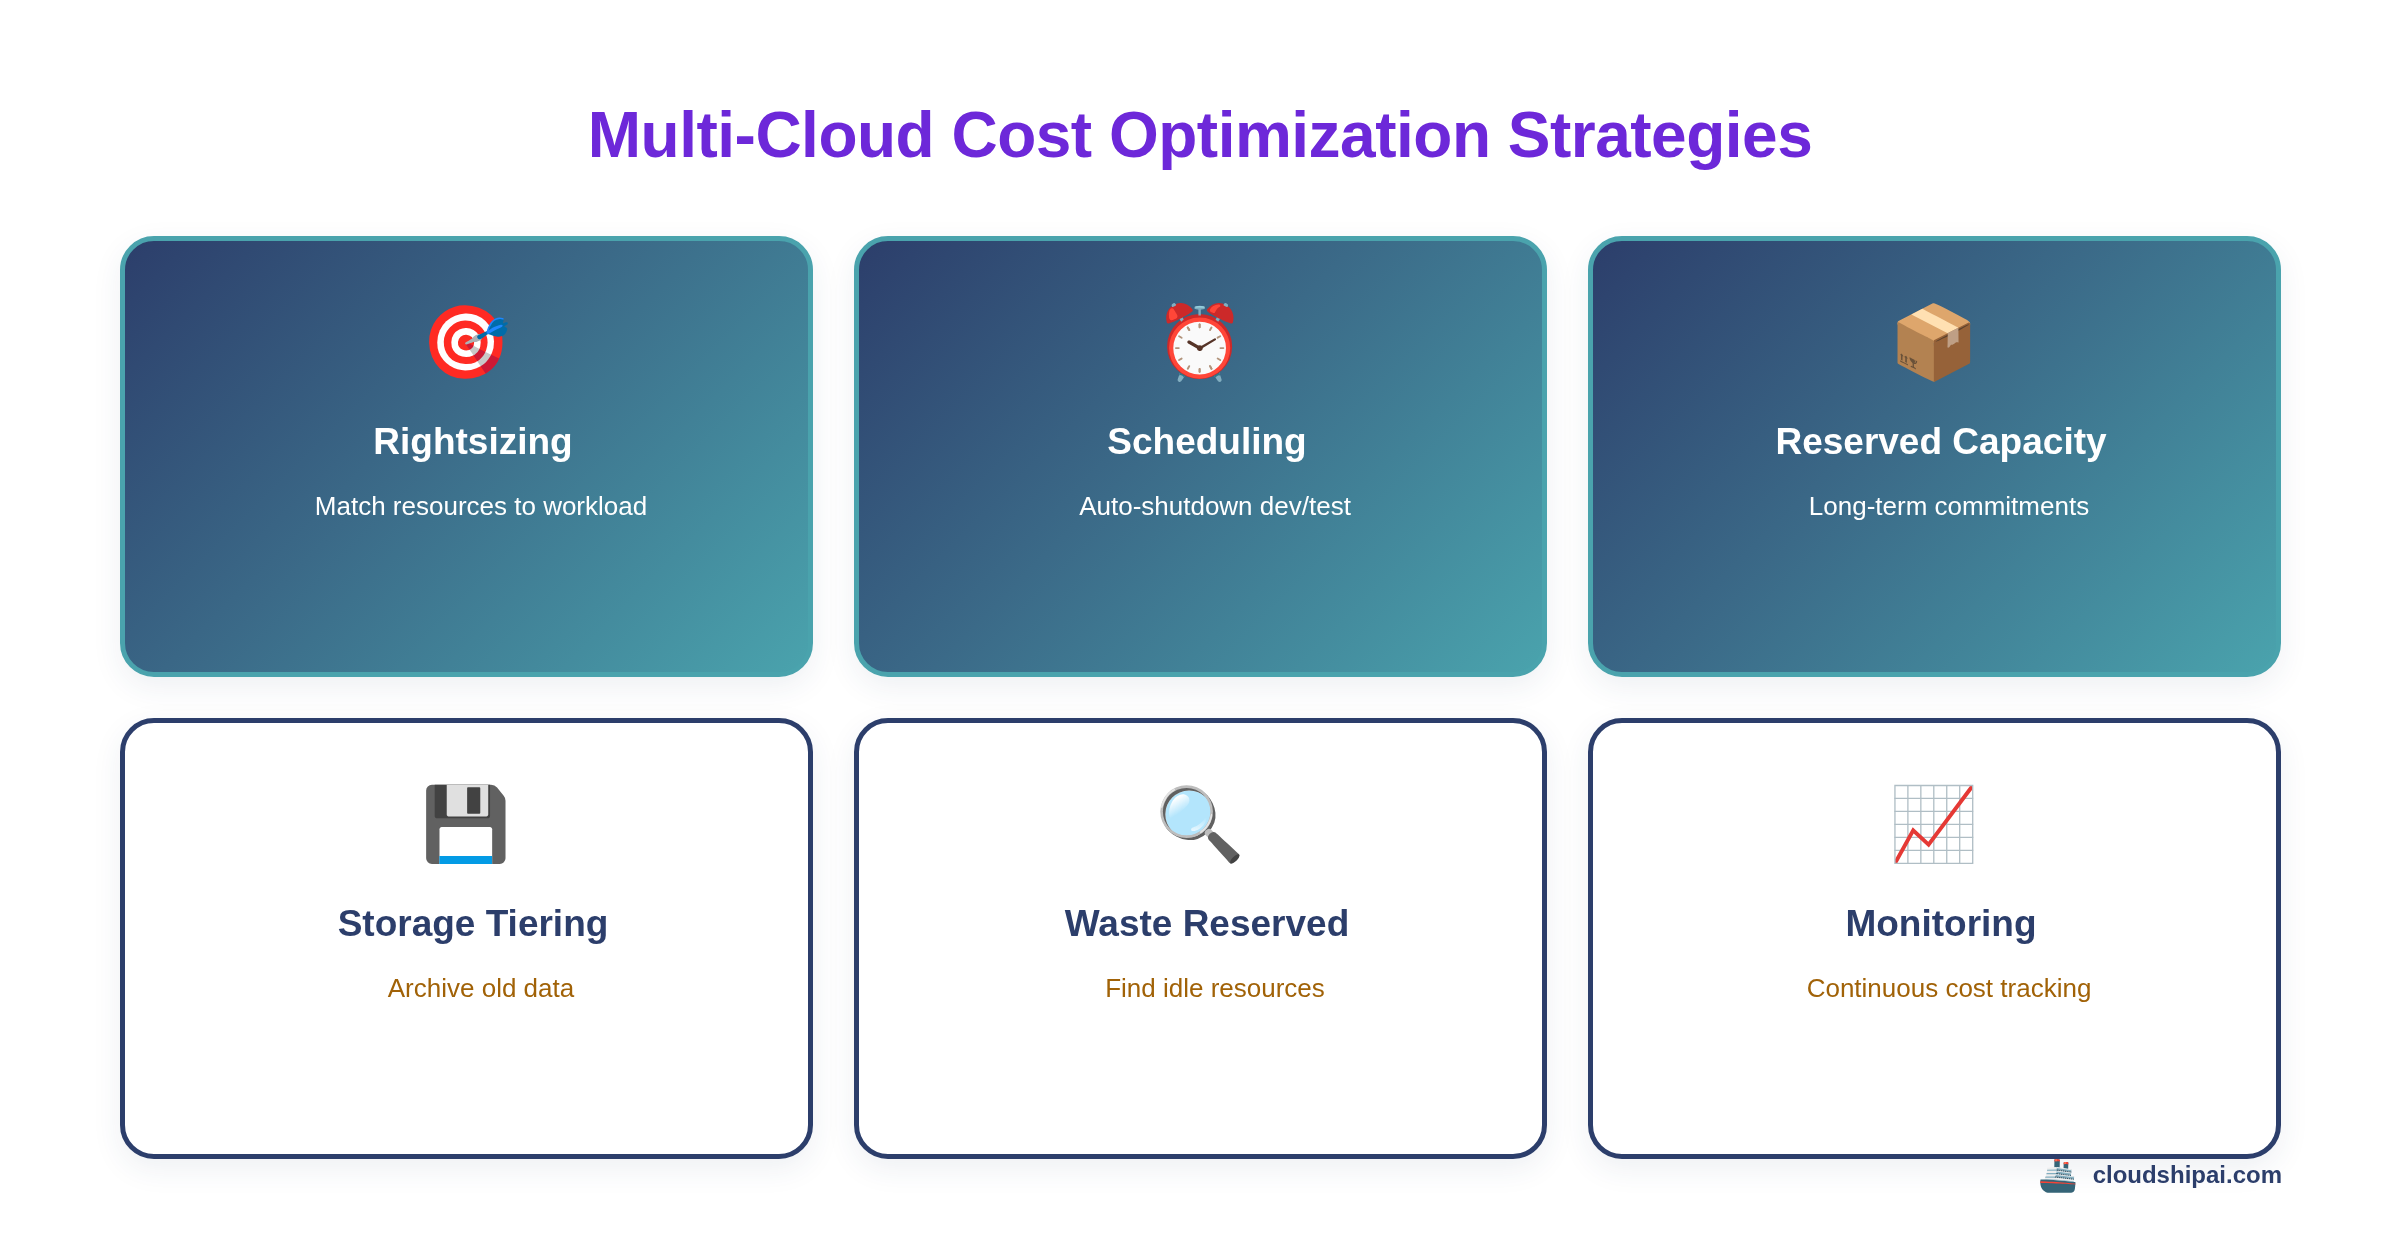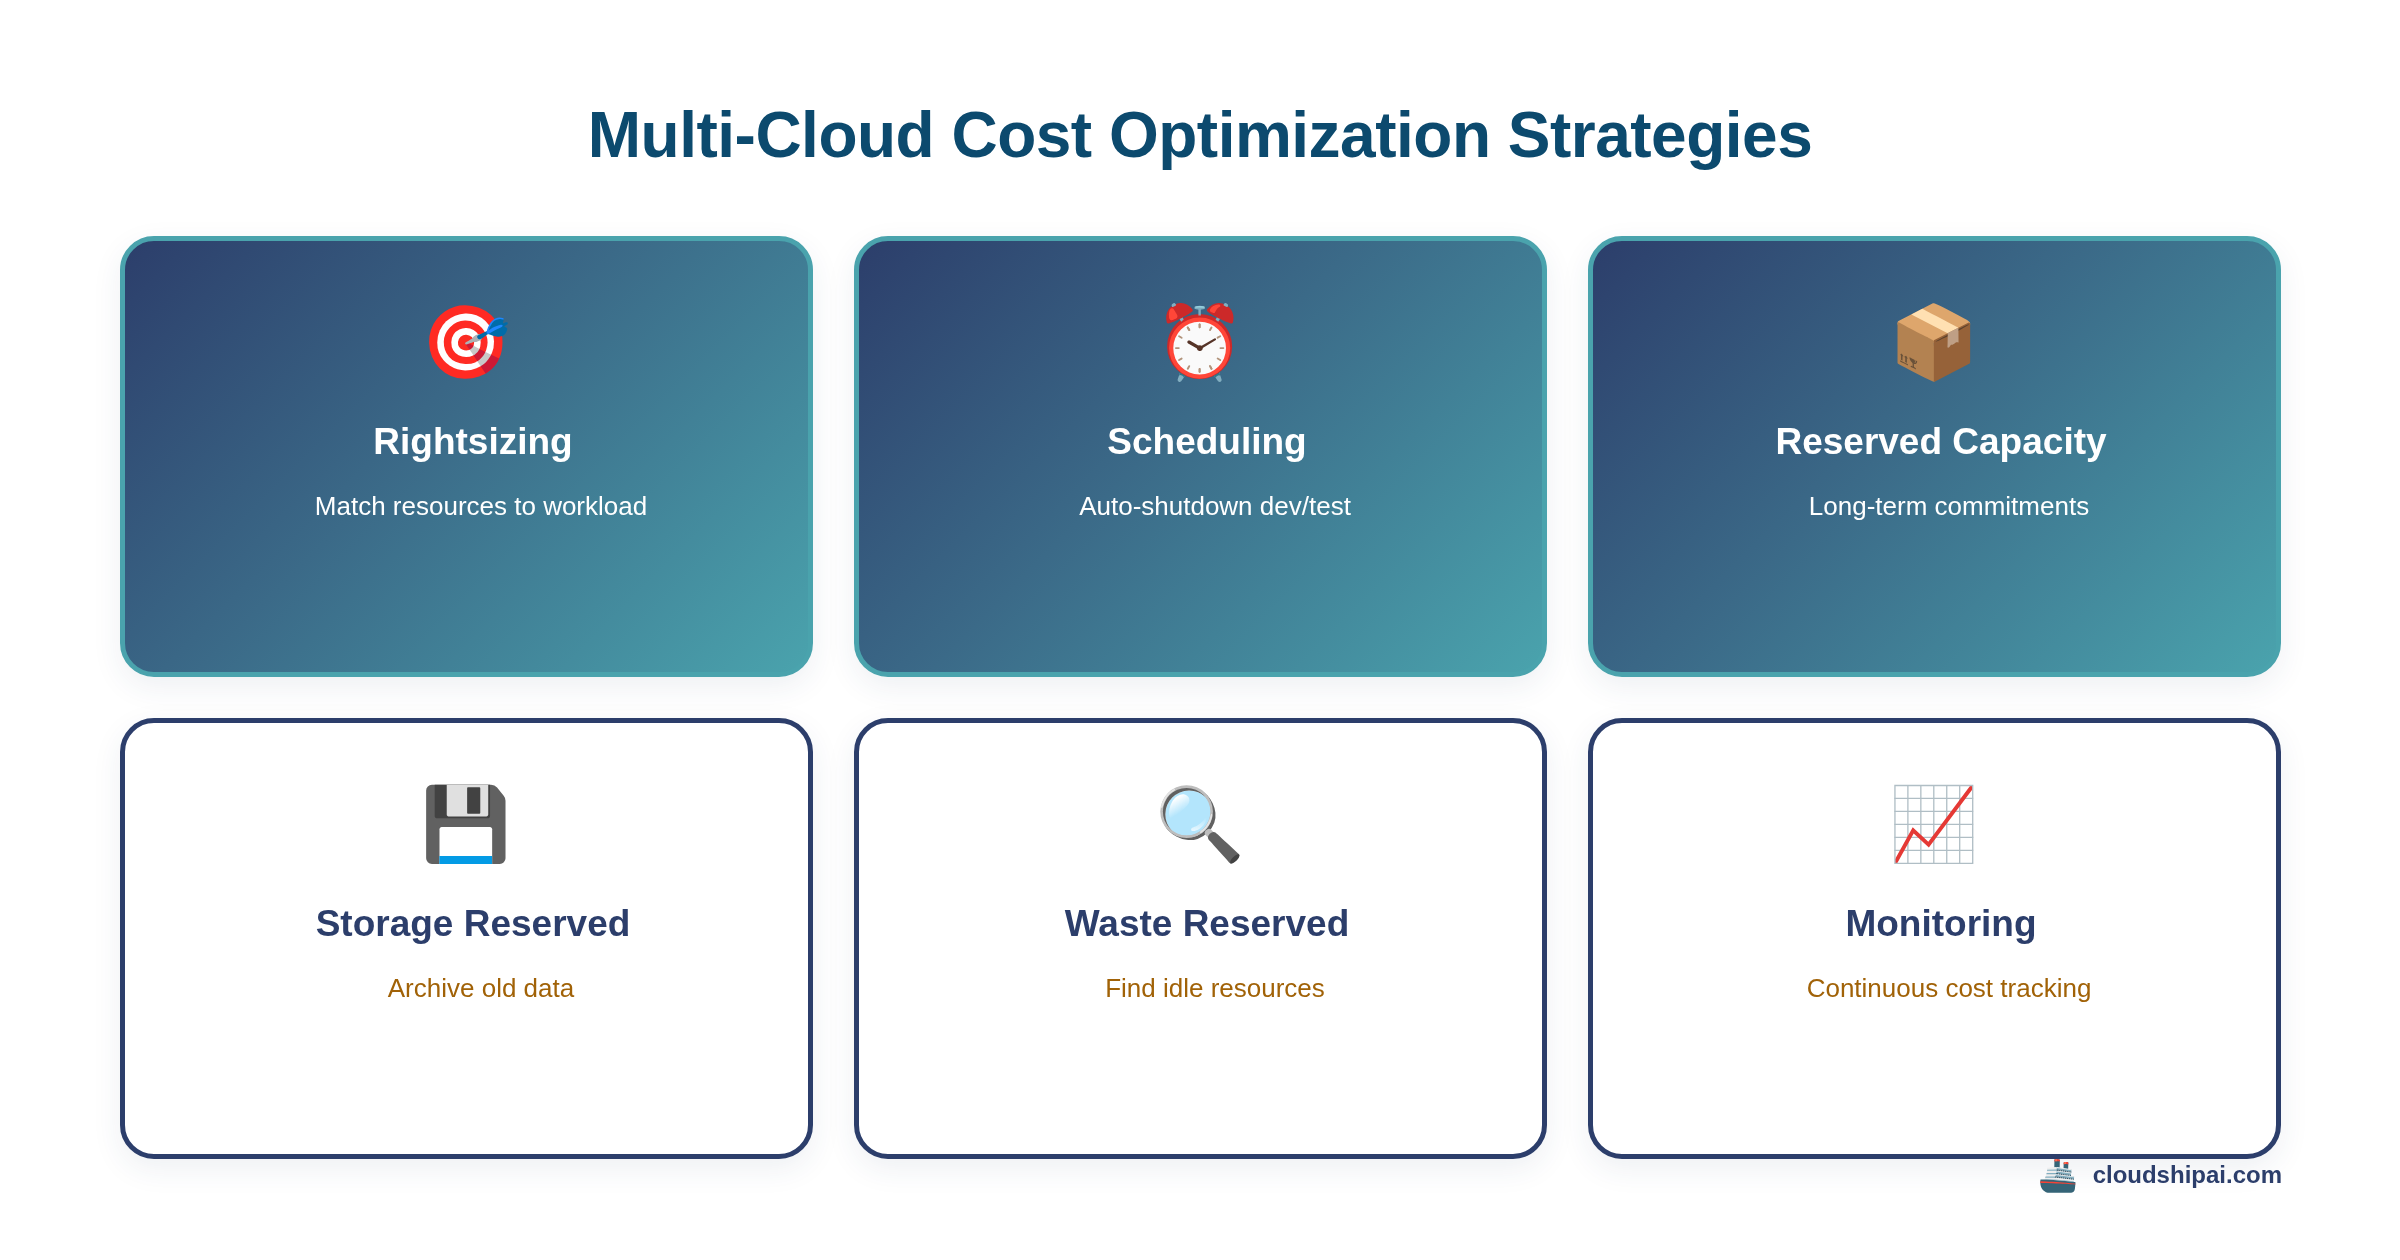--- a/index.html
+++ b/index.html
@@ -4,21 +4,21 @@
   <style>
     html, body { margin: 0; padding: 0; }
     body {
       width: 2400px; height: 1260px; background: #ffffff;
       font-family: "Liberation Sans", "DejaVu Sans", sans-serif;
       position: relative; overflow: hidden;
     }
     .title {
       position: absolute; left: 0; right: 0; top: 98px;
       text-align: center; font-size: 64px; font-weight: 700;
-      color: #0c4a6e; letter-spacing: -0.5px; margin: 0;
+      color: #6d28d9; letter-spacing: -0.5px; margin: 0;
     }
     .grid {
       position: absolute; left: 120px; top: 236px;
       display: grid; grid-template-columns: repeat(3, 693px);
       grid-template-rows: repeat(2, 441px);
       column-gap: 41px; row-gap: 41px;
     }
     .card {
       box-sizing: border-box; border-radius: 34px;
       text-align: center; position: relative;
@@ -70,21 +70,21 @@
     <div class="card-title">Scheduling</div>
     <div class="card-desc">Auto-shutdown dev/test</div>
   </div>
   <div class="card filled">
     <div class="icon">📦</div>
     <div class="card-title">Reserved Capacity</div>
     <div class="card-desc">Long-term commitments</div>
   </div>
   <div class="card outline">
     <div class="icon">💾</div>
-    <div class="card-title">Storage Reserved</div>
+    <div class="card-title">Storage Tiering</div>
     <div class="card-desc">Archive old data</div>
   </div>
   <div class="card outline">
     <div class="icon">🔍</div>
     <div class="card-title">Waste Reserved</div>
     <div class="card-desc">Find idle resources</div>
   </div>
   <div class="card outline">
     <div class="icon">📈</div>
     <div class="card-title">Monitoring</div>

